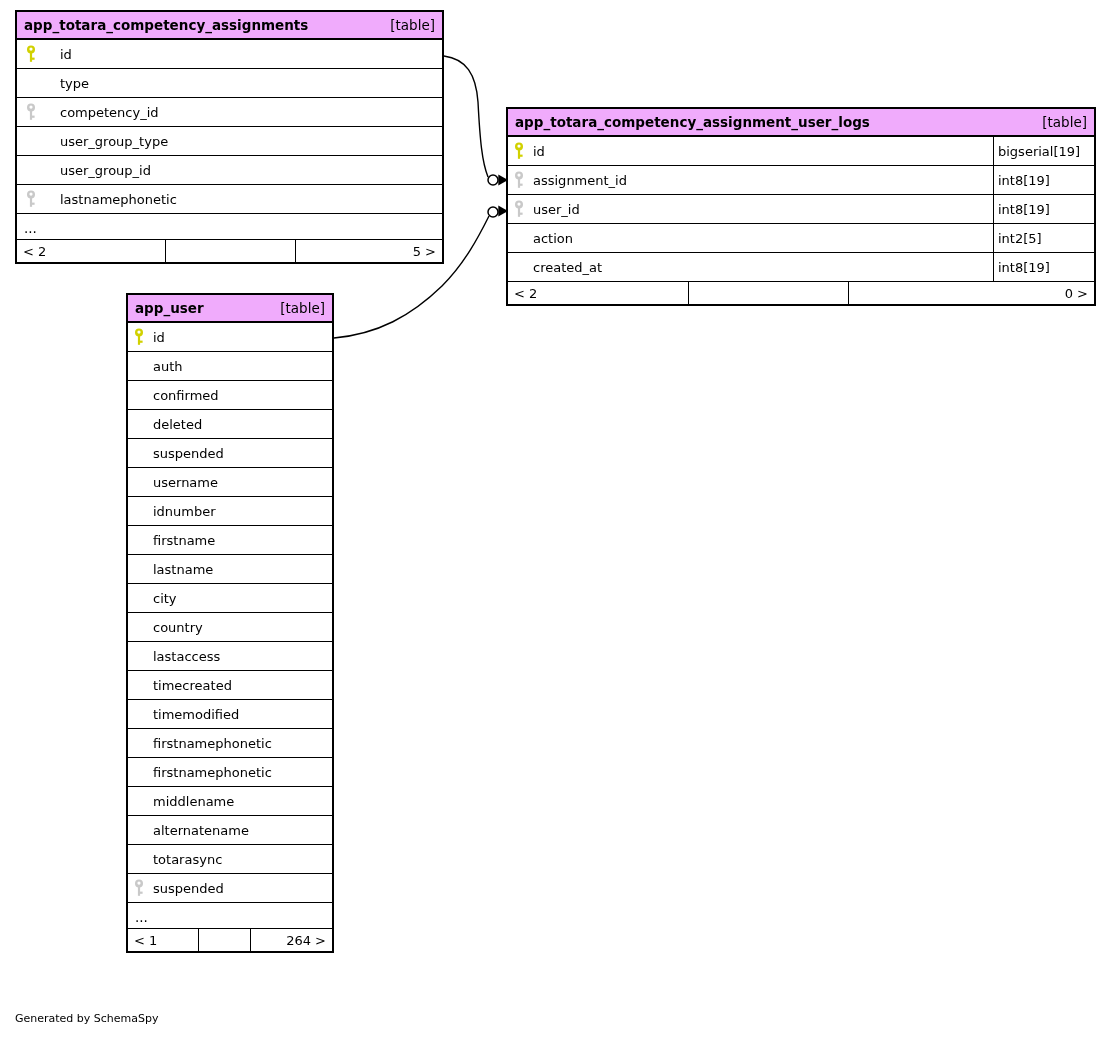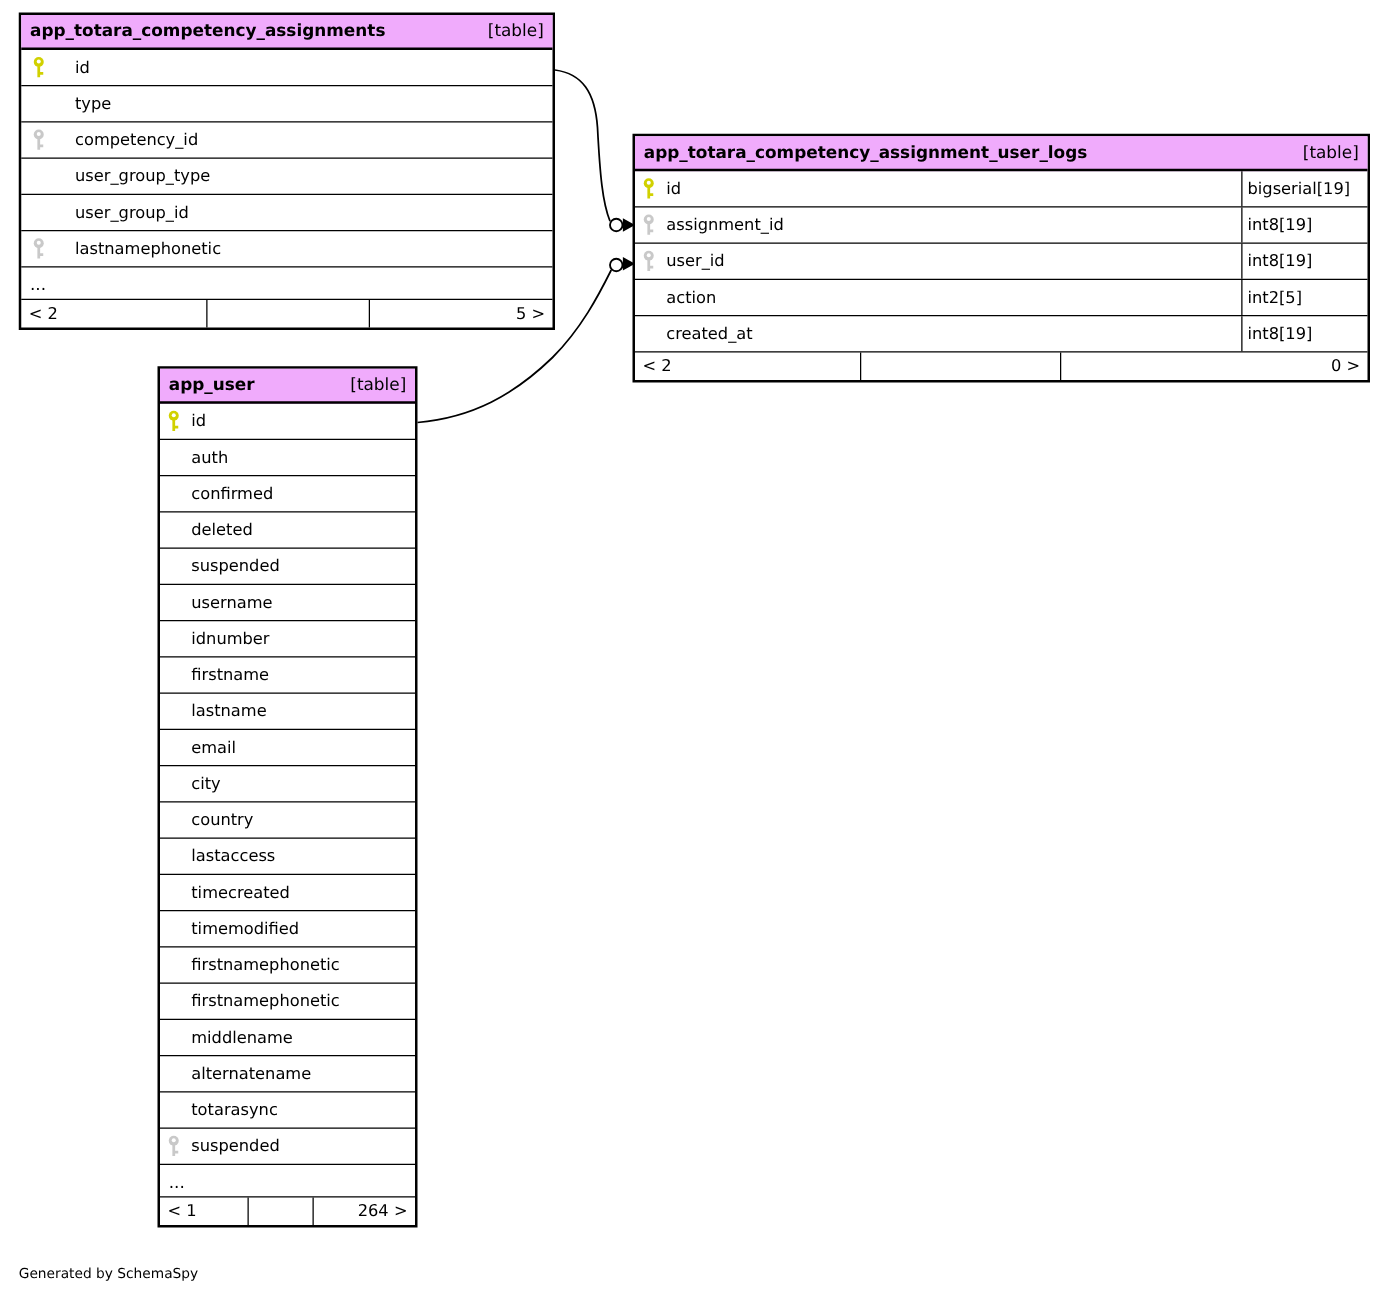--- a/index.html
+++ b/index.html
@@ -234,24 +234,20 @@
       <div class="row">
         <span class="keyc"></span>
         <span class="colname">firstname</span>
       </div>
       <div class="row">
         <span class="keyc"></span>
         <span class="colname">lastname</span>
       </div>
       <div class="row">
         <span class="keyc"></span>
-        <span class="colname">email</span>
-      </div>
-      <div class="row">
-        <span class="keyc"></span>
         <span class="colname">city</span>
       </div>
       <div class="row">
         <span class="keyc"></span>
         <span class="colname">country</span>
       </div>
       <div class="row">
         <span class="keyc"></span>
         <span class="colname">lastaccess</span>
       </div>

